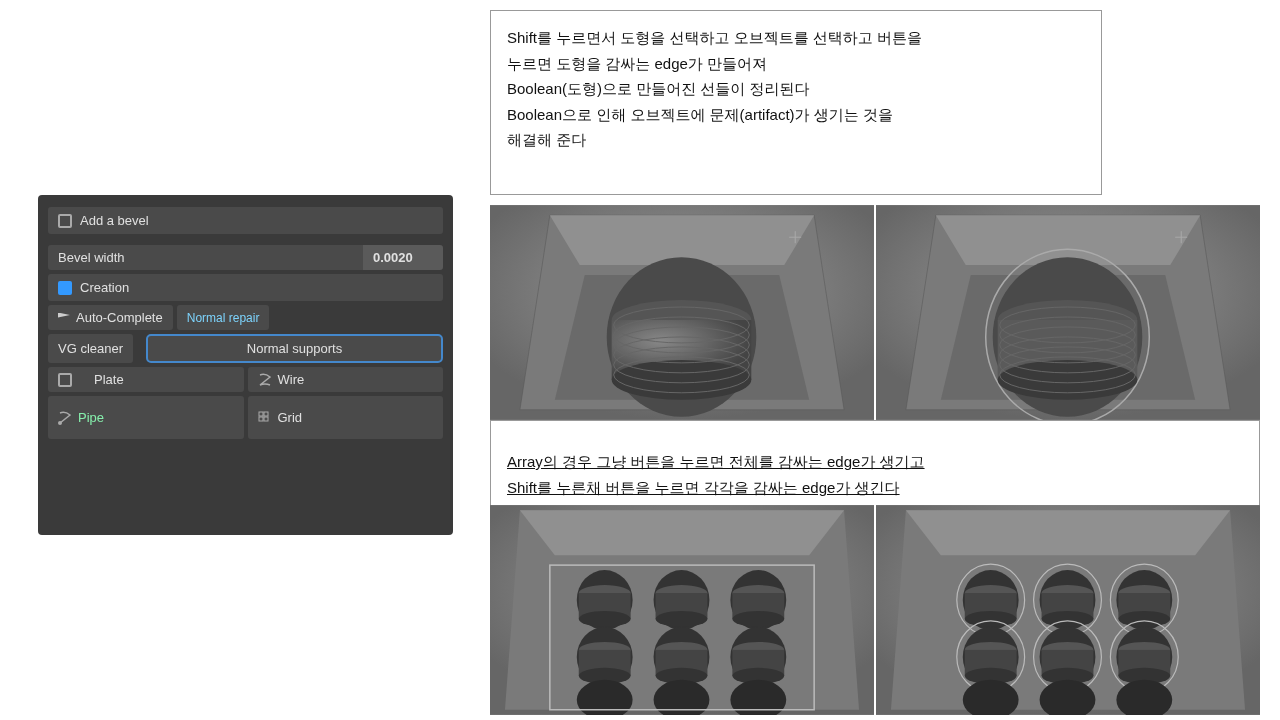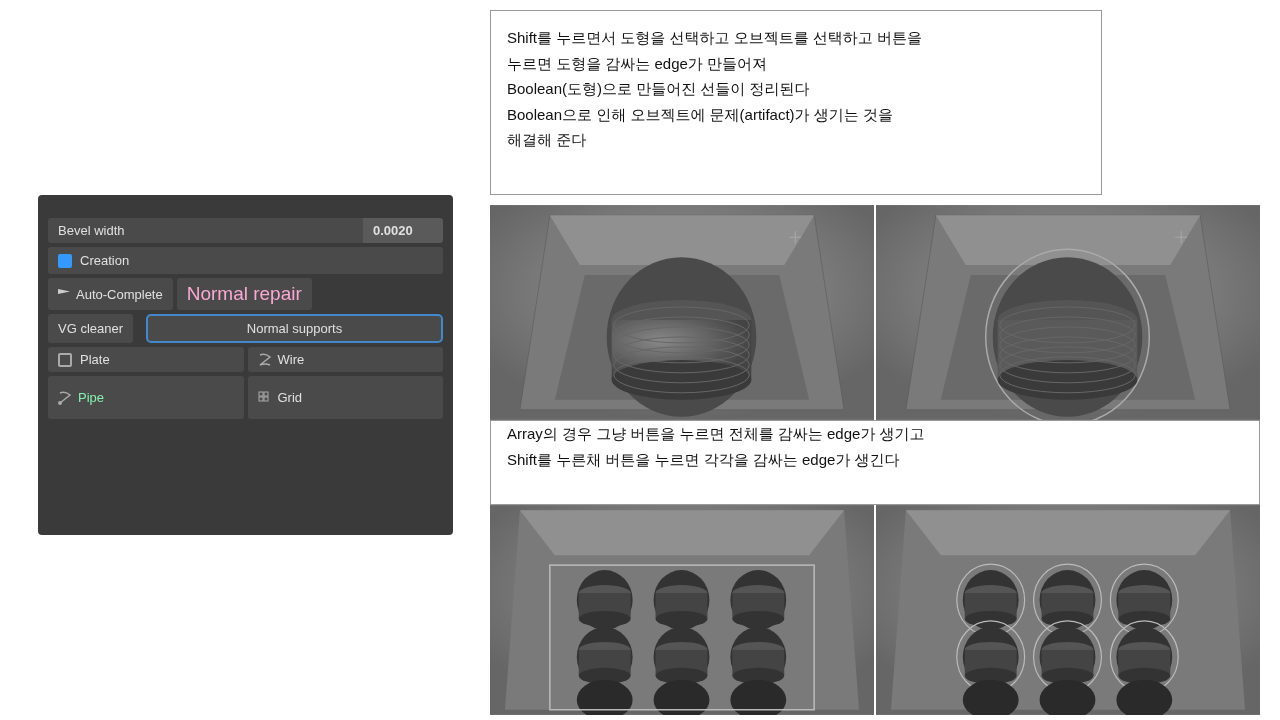--- a/index.html
+++ b/index.html
@@ -119,25 +119,25 @@
       width: 12px;
       height: 10px;
       background: #ccc;
       display: inline-block;
       clip-path: polygon(0 0, 100% 25%, 0 50%, 0 100%);
       flex-shrink: 0;
     }
 
     .btn-normal-repair {
       background: #4a4a4a;
-      color: #f9a8d4;
-      border: none;
-      border-radius: 3px;
-      cursor: pointer;
-      font-size: 19px;
+      color: #7dd3fc;
+      border: none;
+      border-radius: 3px;
+      cursor: pointer;
+      font-size: 12px;
       padding: 5px 10px;
     }
 
     .row-vg-bool {
       display: flex;
       gap: 13px;
       margin-bottom: 4px;
       width: 100%;
     }
 
@@ -172,21 +172,21 @@
     .btn-plate {
       background: #4a4a4a;
       color: #e0e0e0;
       border: none;
       border-radius: 3px;
       cursor: pointer;
       font-size: 13px;
       padding: 5px 10px;
       display: flex;
       align-items: center;
-      gap: 8px;
+      gap: 22px;
       flex: 1;
     }
 
     .icon-plate {
       width: 14px;
       height: 14px;
       border: 2px solid #aaa;
       border-radius: 2px;
       display: inline-block;
       flex-shrink: 0;
@@ -278,25 +278,26 @@
     }
 
     
     .text-box-middle {
       position: absolute;
       left: 490px;
       top: 420px;
       width: 770px;
       min-height: 85px;
       border: 1.5px solid #999;
-      padding: 0 16px;
+      padding: 28px 16px;
       font-size: 15px;
       line-height: 1.7;
       color: #111;
       background: #fff;
+      text-decoration: underline;
     }
 
     
     .render-grid-bottom {
       position: absolute;
       left: 490px;
       top: 505px;
       width: 770px;
       height: 210px;
       display: flex;
@@ -307,20 +308,24 @@
     .render-svg {
       width: 100%;
       height: 100%;
     }
   </style>
 </head>
 <body>
 
 <div class="left-panel">
 
+  <button class="btn-add-bevel">
+    <span class="icon-square"></span>
+    <span>Add a bevel</span>
+  </button>
 
   <div class="row-bevel-width">
     <span class="label-bevel">Bevel width</span>
     <span class="value-bevel">0.0020</span>
   </div>
 
   <div class="row-creation">
     <span class="icon-creation"></span>
     <span style="color:#e0e0e0;font-size:13px;">Creation</span>
   </div>

